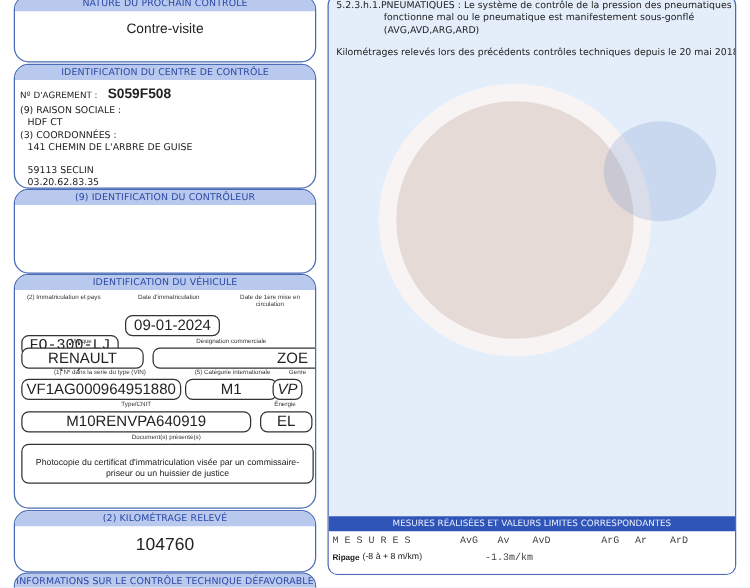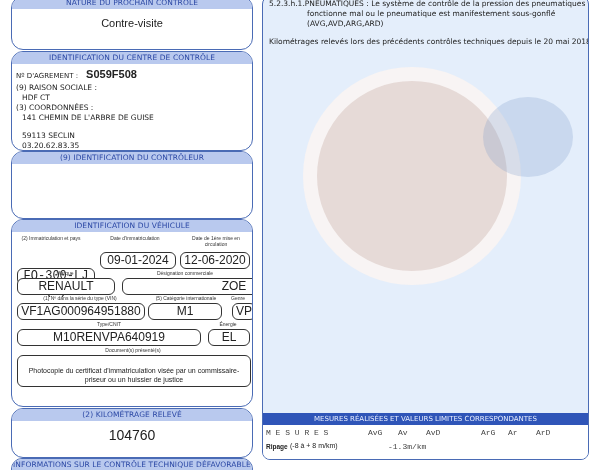--- a/index.html
+++ b/index.html
@@ -43,33 +43,32 @@
 </div>
 
 <div class="box" style="top:219px;height:186px;">
   <div class="hdr">IDENTIFICATION DU VÉHICULE</div>
   <div style="position:relative;height:172px;">
     <div class="small" style="left:0;top:3px;width:78px;">(2) Immatriculation et pays</div>
     <div class="small" style="left:88px;top:3px;width:70px;">Date d'immatriculation</div>
     <div class="small" style="left:170px;top:3px;width:68px;">Date de 1ère mise en circulation</div>
     <div class="field" style="left:5px;top:36px;width:76px;font-family:Liberation Mono, monospace;">FQ-300-LJ (F)</div>
     <div class="field" style="left:88px;top:20px;width:74px;">09-01-2024</div>
-    <div class="field" style="left:168px;top:20px;width:68px;">12-06-2020</div>
 
     <div class="small" style="left:5px;top:38px;width:96px;">Marque</div>
     <div class="small" style="left:110px;top:38px;width:126px;">Désignation commerciale</div>
     <div class="field" style="left:5px;top:46px;width:96px;">RENAULT</div>
     <div class="field" style="left:110px;top:46px;width:126px;padding-left:48px;">ZOE</div>
 
     <div class="small" style="left:5px;top:63px;width:126px;">(1) Nº dans la série du type (VIN)</div>
     <div class="small" style="left:136px;top:63px;width:76px;">(5) Catégorie internationale</div>
     <div class="small" style="left:214px;top:63px;width:24px;">Genre</div>
     <div class="field" style="left:5px;top:71px;width:126px;">VF1AG000964951880</div>
     <div class="field" style="left:136px;top:71px;width:72px;">M1</div>
-    <div class="field" style="left:220px;top:71px;width:22px;">VP</div>
+    <div class="field" style="left:206px;top:71px;width:22px;font-style:italic;">VP</div>
 
     <div class="small" style="left:5px;top:89px;width:184px;">Type/CNIT</div>
     <div class="small" style="left:196px;top:89px;width:40px;">Énergie</div>
     <div class="field" style="left:5px;top:97px;width:182px;">M10RENVPA640919</div>
     <div class="field" style="left:196px;top:97px;width:40px;">EL</div>
 
     <div class="small" style="left:5px;top:115px;width:232px;">Document(s) présenté(s)</div>
     <div style="position:absolute;left:5px;top:123px;width:234px;height:32px;border:1.3px solid #333;border-radius:6px;font-family:'Liberation Sans',sans-serif;font-size:7px;text-align:center;padding-top:10px;box-sizing:border-box;line-height:9px;">Photocopie du certificat d'immatriculation visée par un commissaire-priseur ou un huissier de justice</div>
   </div>
 </div>

